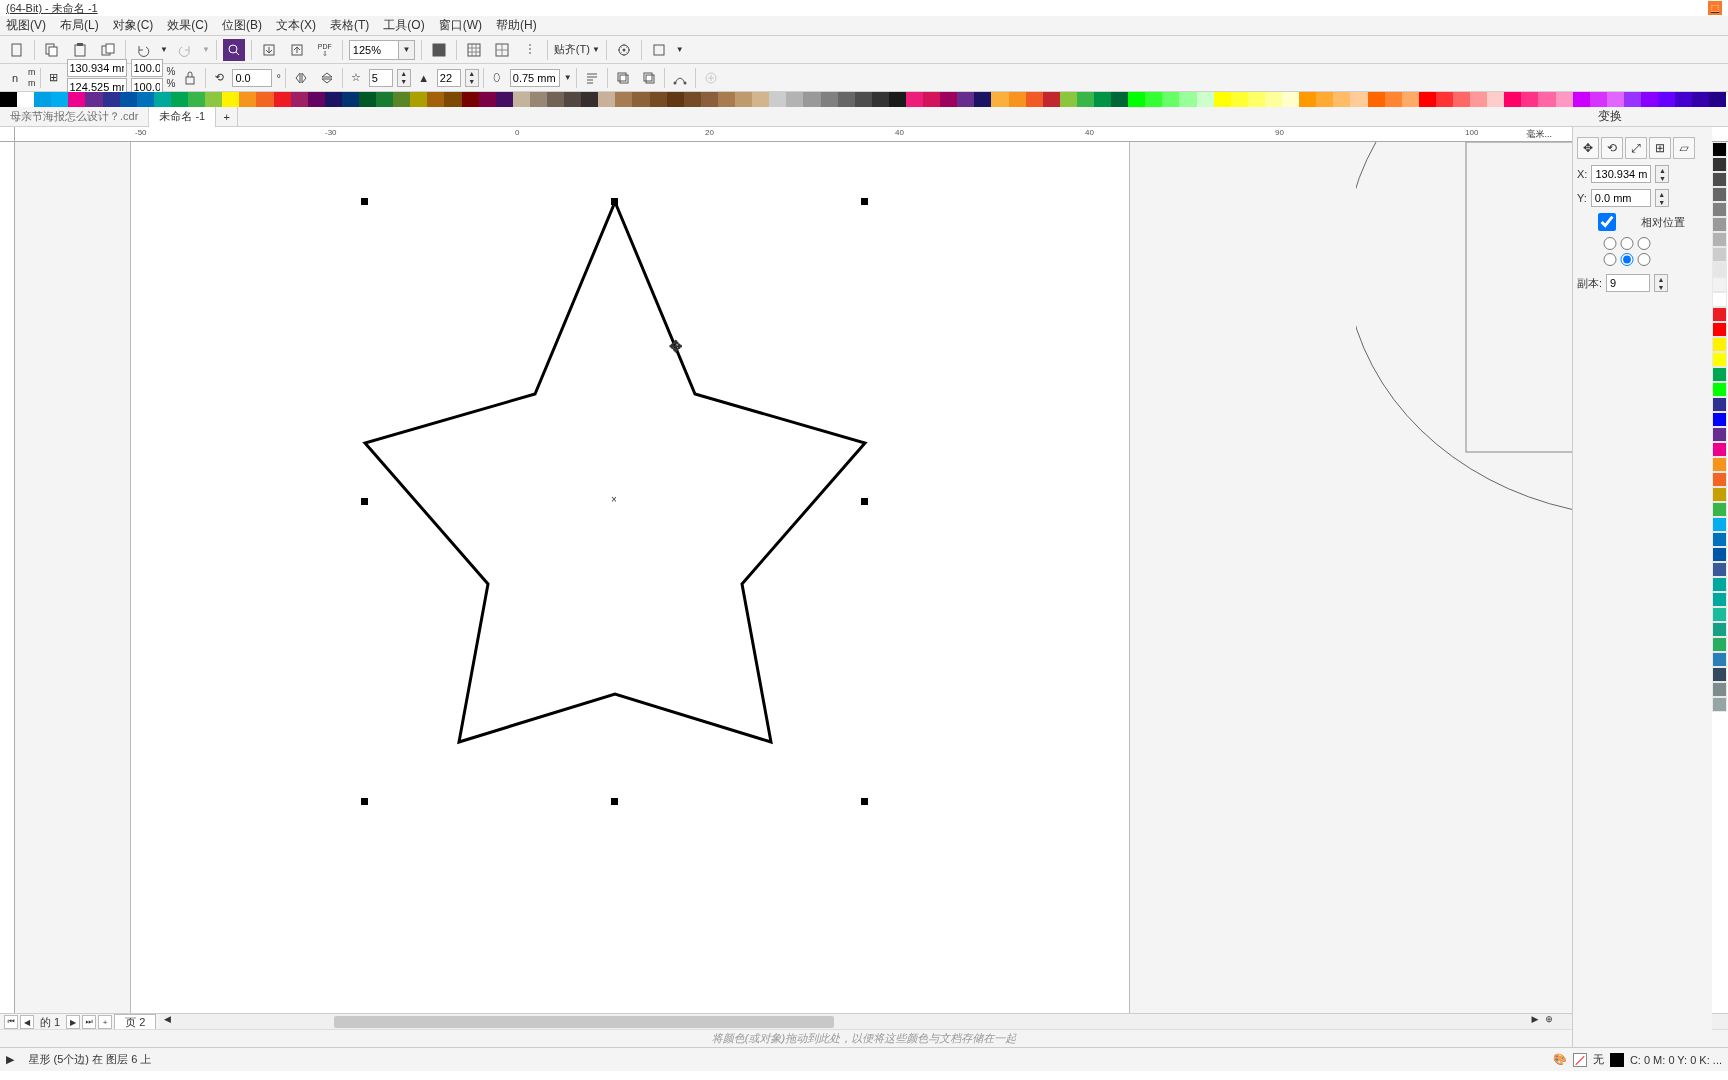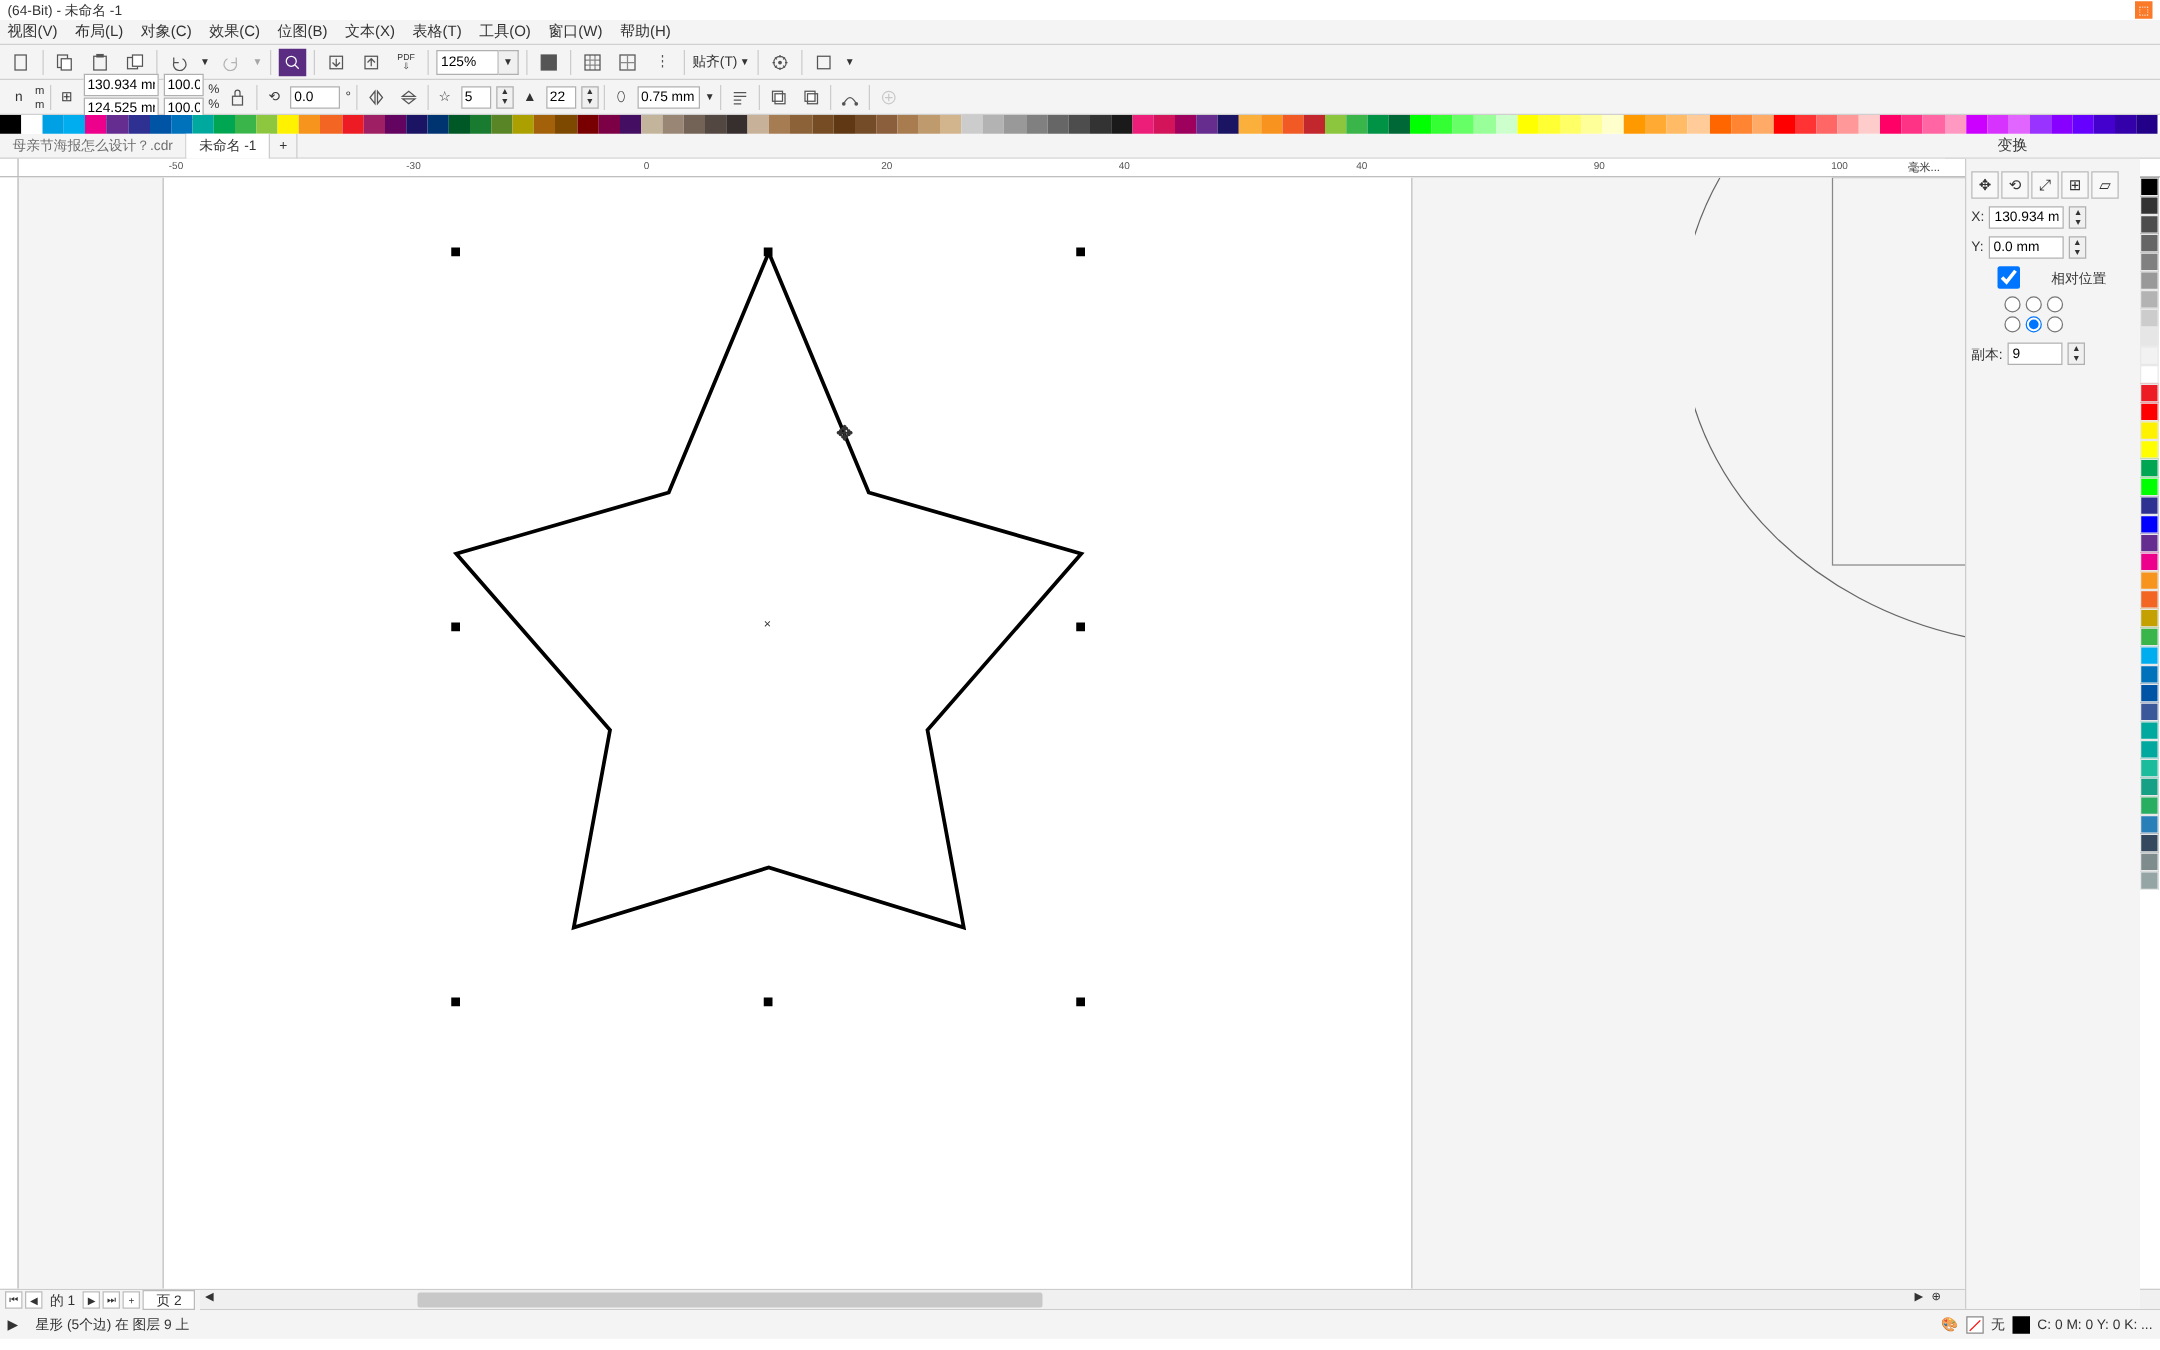--- a/index.html
+++ b/index.html
@@ -1,18 +1,18 @@
 <!DOCTYPE html>
 <html><head>
 <meta charset="utf-8">
 <style>
 * { margin:0; padding:0; box-sizing:border-box; font-family:"Microsoft YaHei", sans-serif; }
 body { background:#fff; width:1728px; height:1080px; overflow:hidden; font-size:11px; color:#333; }
 
-.titlebar { height:16px; background:#fff; padding:0 6px; display:flex; align-items:center; justify-content:space-between; }
+.titlebar { height:16px; background:#fff; padding:0 6px; display:flex; align-items:center; justify-content:space-between;text-decoration:underline; }
 .titlebar .title { font-size:11px; }
 .titlebar .close { width:14px; height:14px; background:#fa7a2a; font-size:9px; color:#fff; display:flex; align-items:center; justify-content:center; }
 
 .menubar { height:20px; background:#f4f4f4; display:flex; align-items:center; gap:14px; padding:0 6px; border-bottom:1px solid #d0d0d0; }
 .menubar span { font-size:12px; }
 
 .toolbar1 { height:28px; background:#f4f4f4; display:flex; align-items:center; gap:6px; padding:0 6px; border-bottom:1px solid #d0d0d0; }
 .tbtn { width:22px; height:22px; display:flex; align-items:center; justify-content:center; border:1px solid transparent; }
 .sep { width:1px; height:20px; background:#ccc; }
 .dropdown { display:flex; align-items:center; }
@@ -574,27 +574,28 @@
       </div>
       <div class="scroll-arrow" style="width:14px">◀</div>
       <div class="hscroll-track">
         <div class="hscroll-thumb"></div>
       </div>
       <div class="scroll-arrow" style="width:14px">▶</div>
       <div class="scroll-arrow" style="width:14px">⊕</div>
       <div style="width:172px"></div>
     </div>
 
+    <div class="hintbar">将颜色(或对象)拖动到此处，以便将这些颜色与文档存储在一起</div>
   </div>
 </div>
 
 <div class="statusbar">
   <div class="left">
     <span>▶</span>
-    <span>星形 (5个边) 在 图层 9 上</span>
+    <span>星形 (5个边) 在 图层 6 上</span>
   </div>
   <div class="right">
     <span>🎨</span>
     <span class="swatch-none"></span>
     <span>无</span>
     <span class="swatch-black"></span>
     <span>C: 0 M: 0 Y: 0 K: ...</span>
   </div>
 </div>
 

